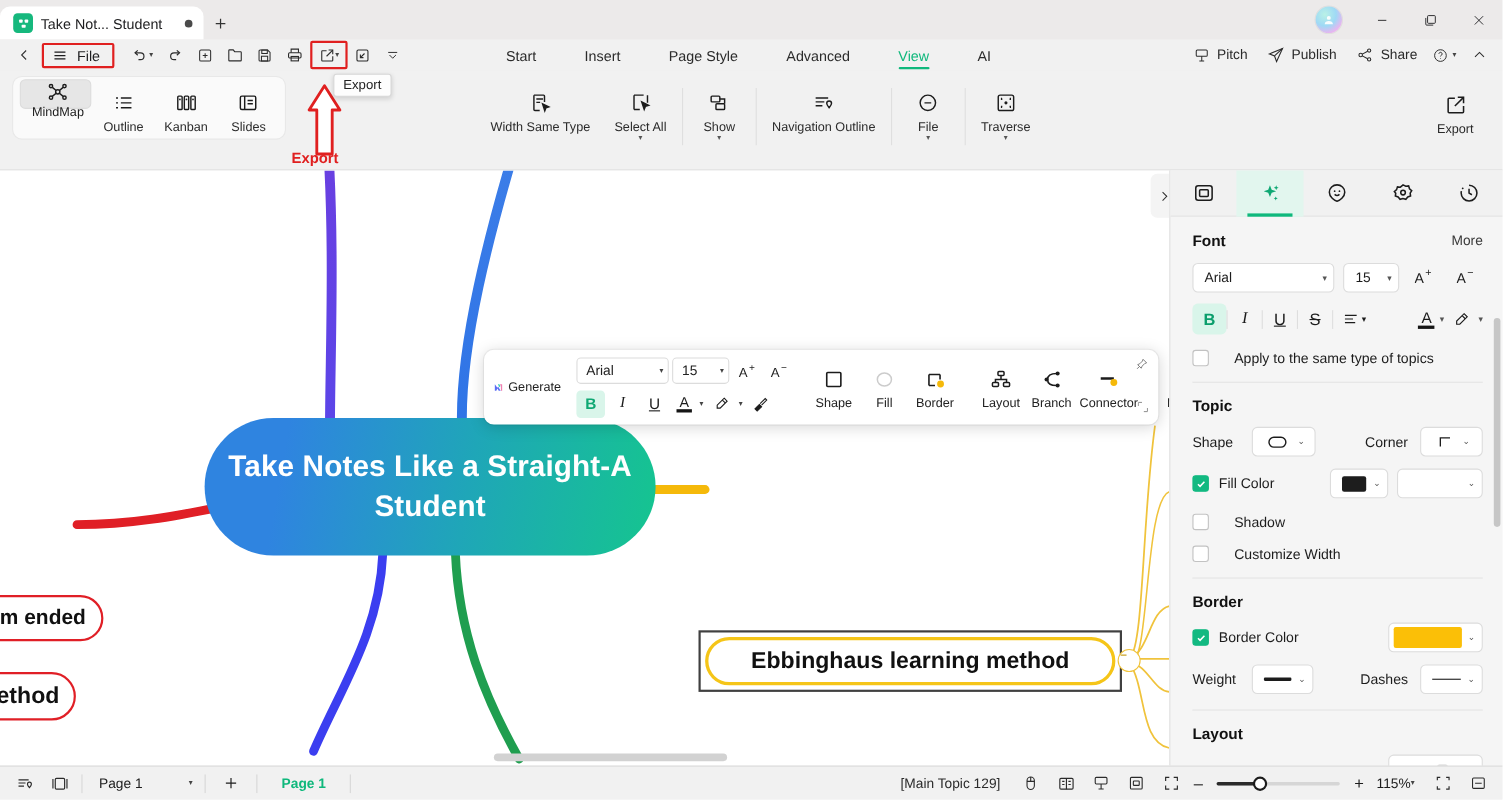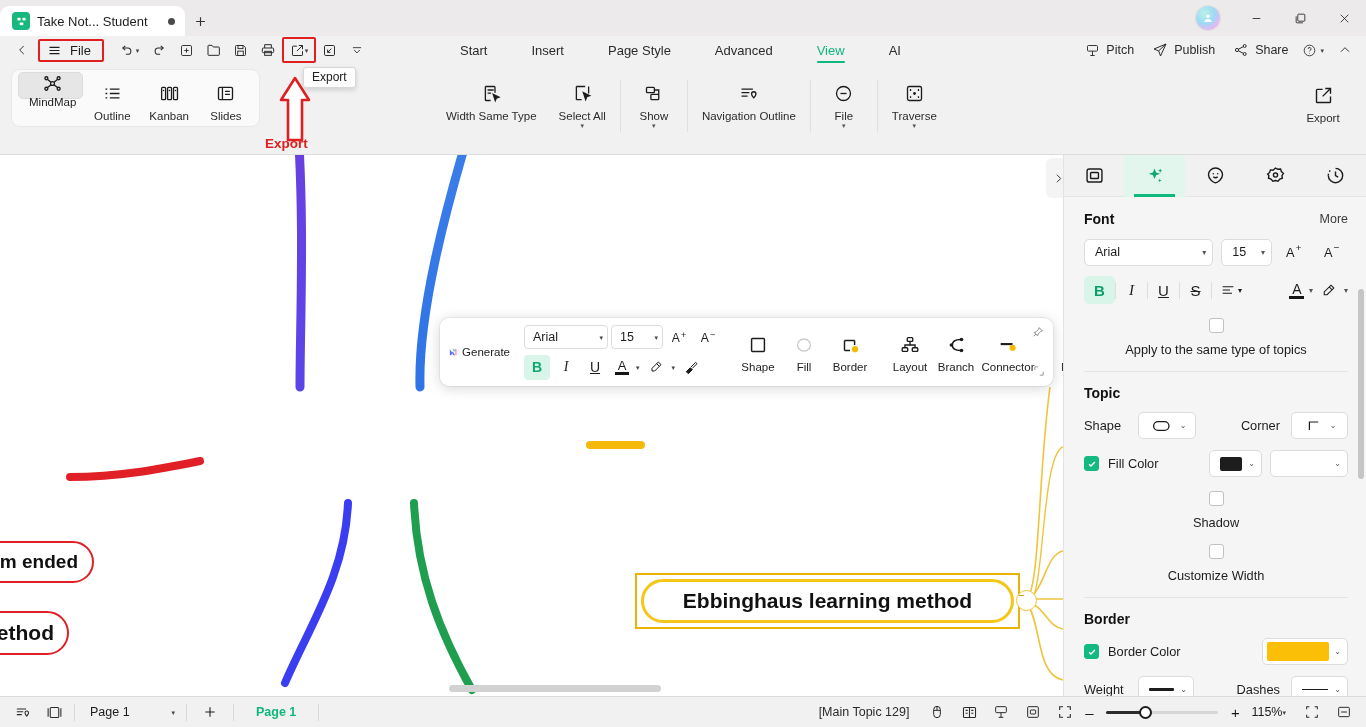--- a/index.html
+++ b/index.html
@@ -153,21 +153,21 @@
     position: absolute; left: 186px; top: 225px; width: 410px; height: 125px;
     border-radius: 63px;
     background: linear-gradient(100deg, #2f84e0 0%, #2f84e0 18%, #1fa6b8 58%, #15c58f 100%);
     display: flex; align-items: center; justify-content: center;
     text-align: center; color: #ffffff;
     font-size: 27px; font-weight: bold; line-height: 1.33;
     letter-spacing: 0.1px;
   }
   .topic-ebb {
     position: absolute; left: 635px; top: 418px; width: 385px; height: 56px;
-    border: 2px solid #eab308; background: transparent;
+    border: 2px solid #404040; background: transparent;
   }
   .topic-ebb-inner {
     position: absolute; left: 4px; top: 4px; right: 4px; bottom: 4px;
     border: 3px solid #f5c518; border-radius: 26px; background: #ffffff;
     display: flex; align-items: center; justify-content: center;
     font-size: 21px; font-weight: bold; color: #111;
   }
   .collapse-dot {
     position: absolute; left: 1016px; top: 435px; width: 21px; height: 21px;
     border-radius: 50%; background: #ffffff; border: 1.5px solid #f0c33c;
@@ -264,21 +264,21 @@
   .sel .cv { font-size: 8px; color: #555; }
   .fmt-row {
     display: flex; align-items: center; margin-top: 10px; gap: 0px;
   }
   .fbtn {
     width: 31px; height: 28px; display: flex; align-items: center; justify-content: center;
     font-size: 15px; color: #1c1c1c; border-radius: 5px;
   }
   .fbtn.on { background: #d9f5ea; color: #0b9e6c; font-weight: bold; }
   .vdiv { width: 1px; height: 17px; background: #dedede; }
-  .chkrow { display: flex; align-items: center; gap: 9px; margin-top: 14px; font-size: 12.8px; color: #1c1c1c; flex-direction: column; }
+  .chkrow { display: flex; align-items: center; gap: 23px; margin-top: 14px; font-size: 12.8px; color: #1c1c1c; }
   .chk {
     width: 15px; height: 15px; border: 1.5px solid #c2c2c2; border-radius: 3px;
     background: #fff; flex: none;
   }
   .chk.on {
     background: #12b981; border-color: #12b981;
     display: flex; align-items: center; justify-content: center;
   }
   .hr { height: 1px; background: #e4e4e4; margin: 14px 0 0; }
   .sec-title { font-size: 14px; font-weight: bold; color: #111; margin-top: 13px; }
@@ -652,20 +652,21 @@
       <path d="M1027 444 C 1045 436, 1045 400, 1063 396" stroke="#f0c33c" stroke-width="1.6" fill="none"></path>
       <path d="M1027 444 C 1042 444, 1048 444, 1063 444" stroke="#f0c33c" stroke-width="1.6" fill="none"></path>
       <path d="M1027 446 C 1045 452, 1048 472, 1063 474" stroke="#f0c33c" stroke-width="1.6" fill="none"></path>
       <path d="M1027 448 C 1042 470, 1036 520, 1063 525" stroke="#f0c33c" stroke-width="1.6" fill="none"></path>
       <path d="M1027 446 C 1045 458, 1040 300, 1063 292" stroke="#f0c33c" stroke-width="1.4" fill="none"></path>
     </svg>
 
     <div class="topic-left-1">mm ended</div>
     <div class="topic-left-2">g method</div>
 
+    <div class="central-topic">Take Notes Like a Straight-A Student</div>
 
     <div class="topic-ebb">
       <div class="topic-ebb-inner">Ebbinghaus learning method</div>
     </div>
     <div class="collapse-dot">
       <svg width="9" height="9" viewBox="0 0 24 24" stroke="#c9a227" stroke-width="3">
           <path d="M5 12h14"></path>
         </svg>
     </div>
 

